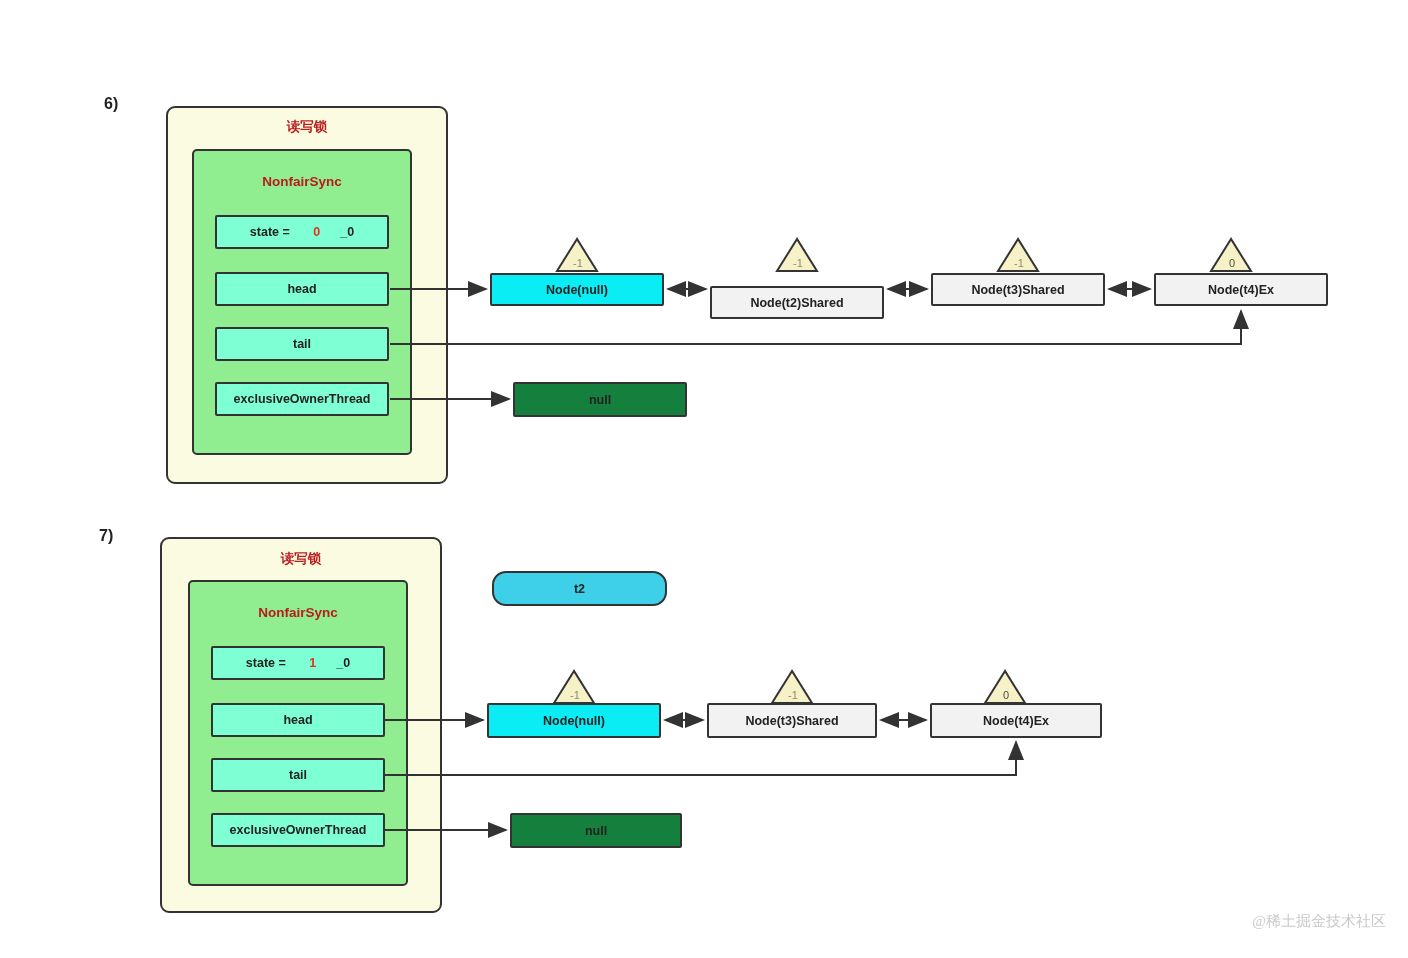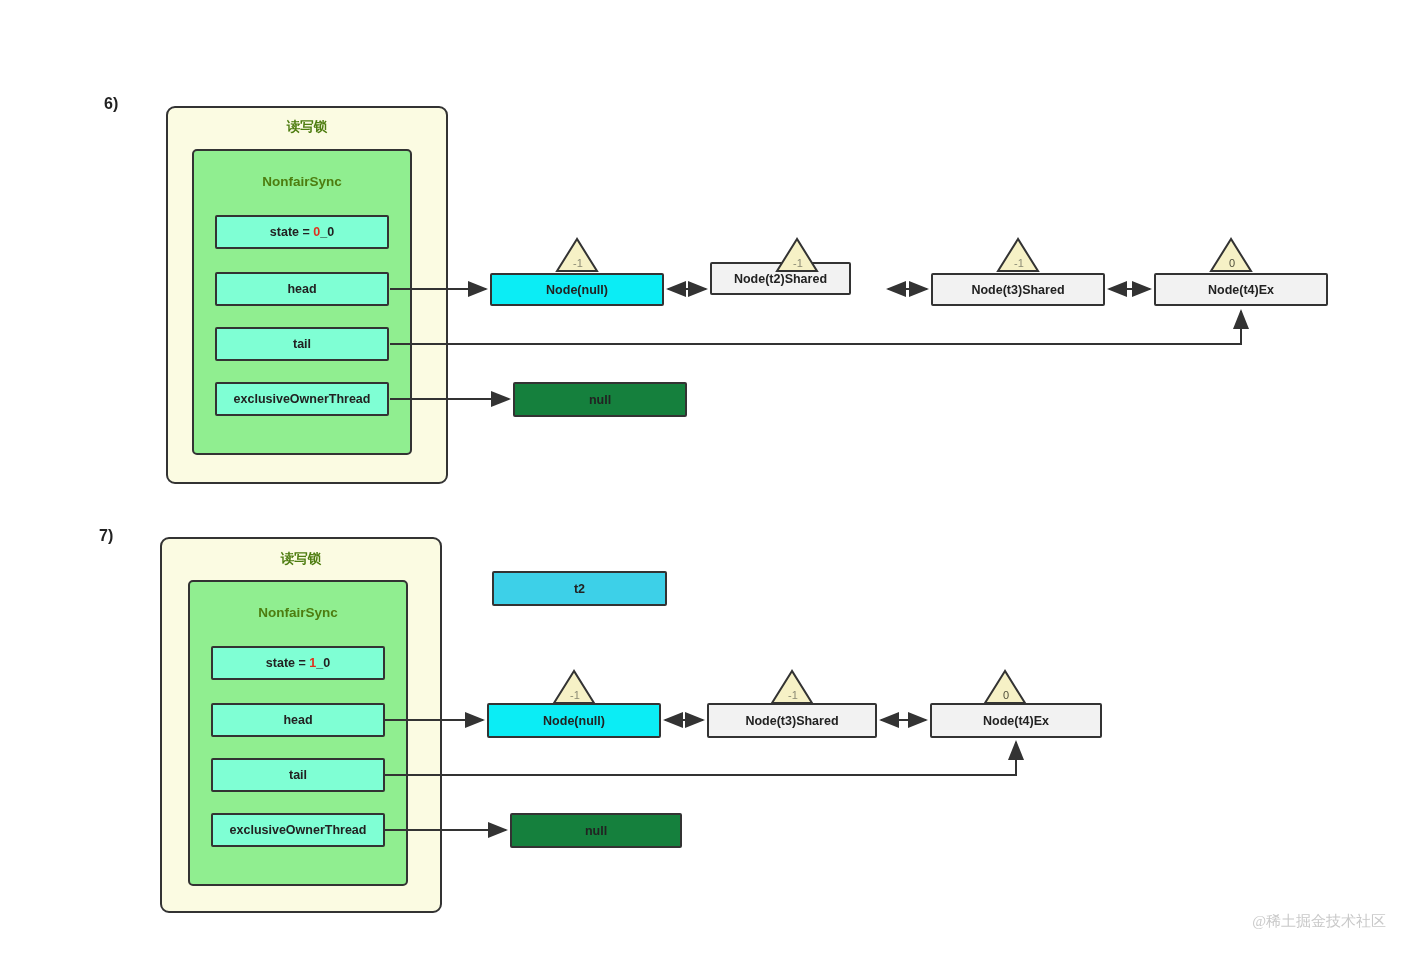--- a/index.html
+++ b/index.html
@@ -3,28 +3,28 @@
 <meta charset="utf-8">
 <style>
   html,body{margin:0;padding:0;background:#ffffff;}
   body{position:relative;width:1408px;height:958px;overflow:hidden;
        font-family:"Liberation Sans",sans-serif;}
   .num{position:absolute;font-weight:bold;font-size:16px;color:#222;}
   .outer{position:absolute;box-sizing:border-box;background:var(--outer_bg);
          border:2.5px solid var(--border);border-radius:9px;}
   .sync{position:absolute;box-sizing:border-box;background:var(--sync_bg);
         border:2.5px solid var(--border);border-radius:5px;}
-  .title{position:absolute;text-align:center;font-weight:bold;font-size:13.5px;color:#4d7c0f;}
+  .title{position:absolute;text-align:center;font-weight:bold;font-size:13.5px;color:#b91c1c;}
   .cell{position:absolute;box-sizing:border-box;display:flex;align-items:center;
         justify-content:center;font-weight:bold;font-size:12.5px;color:#222;
-        border:2px solid var(--border);border-radius:2px;white-space:pre;}
+        border:2px solid var(--border);border-radius:2px;white-space:pre;gap:20px;}
   .field{background:var(--field_bg);}
   .nodehead{background:var(--node_head_bg);}
   .nodegray{background:var(--node_bg);}
-  .t2box{background:var(--t2_bg);}
+  .t2box{background:var(--t2_bg);border-radius:14px;}
   .plain{background:#15803d;}
   .red{color:var(--state_red);}
   svg.overlay{position:absolute;left:0;top:0;pointer-events:none;}
   .al{stroke:#333;stroke-width:2;fill:none;}
   .tri{fill:var(--triangle_bg);stroke:#333;stroke-width:2;}
   .triTxt{font-family:"Liberation Sans",sans-serif;font-size:11px;text-anchor:middle;}
   .watermark{position:absolute;font-size:15px;color:var(--watermark_color);font-family:Liberation Serif, serif;}
 </style>
 </head>
 <body>
@@ -37,21 +37,21 @@
 <div class="sync" style="left:192px;top:149px;width:220px;height:306px"></div>
 <div class="title" style="left:192px;top:174px;width:220px">NonfairSync</div>
 
 <div class="cell field" style="left:215px;top:215px;width:174px;height:34px"><span>state = </span><span class="red">0</span><span>_0</span></div>
 
 <div class="cell field" style="left:215px;top:272px;width:174px;height:34px">head</div>
 <div class="cell field" style="left:215px;top:327px;width:174px;height:34px">tail</div>
 <div class="cell field" style="left:215px;top:382px;width:174px;height:34px">exclusiveOwnerThread</div>
 
 <div class="cell nodehead" style="left:490px;top:273px;width:174px;height:33px">Node(null)</div>
-<div class="cell nodegray" style="left:710px;top:262px;width:141px;height:33px">Node(t2)Shared</div>
+<div class="cell nodegray" style="left:710px;top:286px;width:174px;height:33px">Node(t2)Shared</div>
 <div class="cell nodegray" style="left:931px;top:273px;width:174px;height:33px">Node(t3)Shared</div>
 <div class="cell nodegray" style="left:1154px;top:273px;width:174px;height:33px">Node(t4)Ex</div>
 
 <div class="cell plain" style="left:513px;top:382px;width:174px;height:35px">null</div>
 
 <div class="num" style="left:99px;top:527px">7)</div>
 
 <div class="outer" style="left:160px;top:537px;width:282px;height:376px"></div>
 <div class="title" style="left:160px;top:550px;width:282px">读写锁</div>
 

